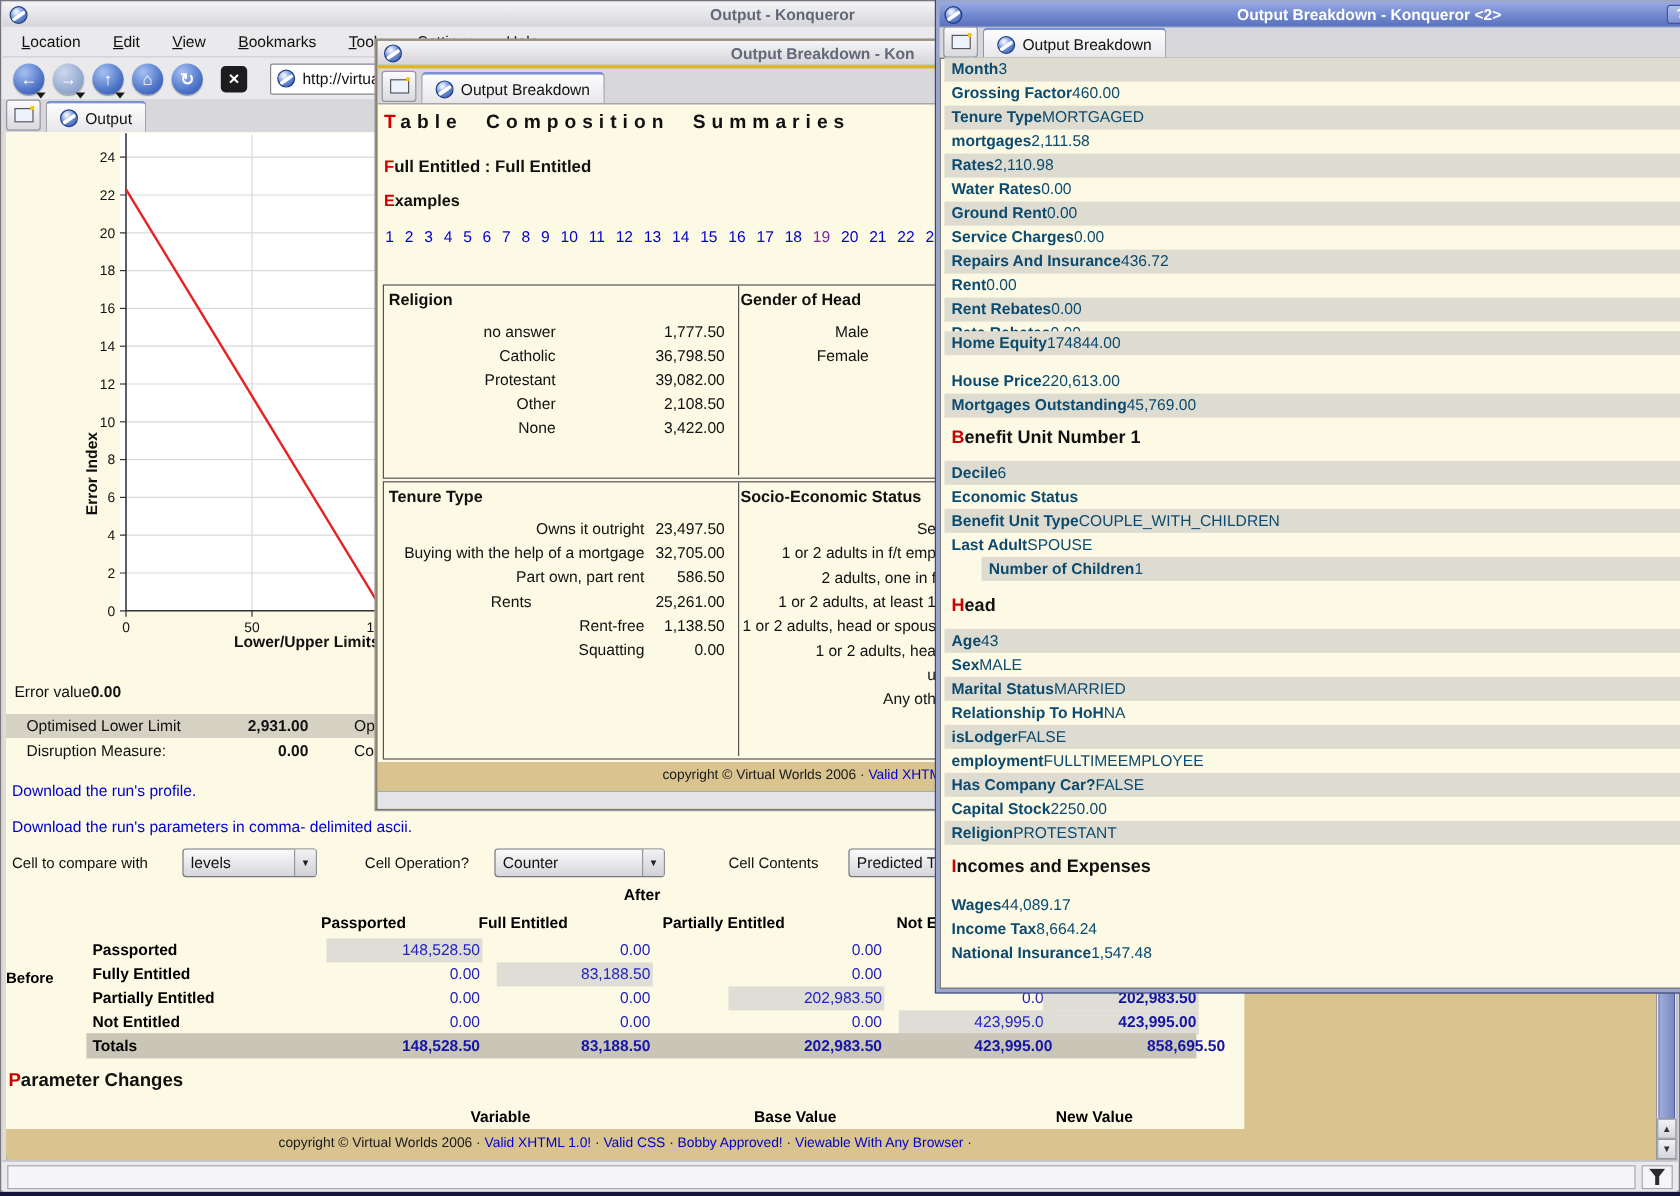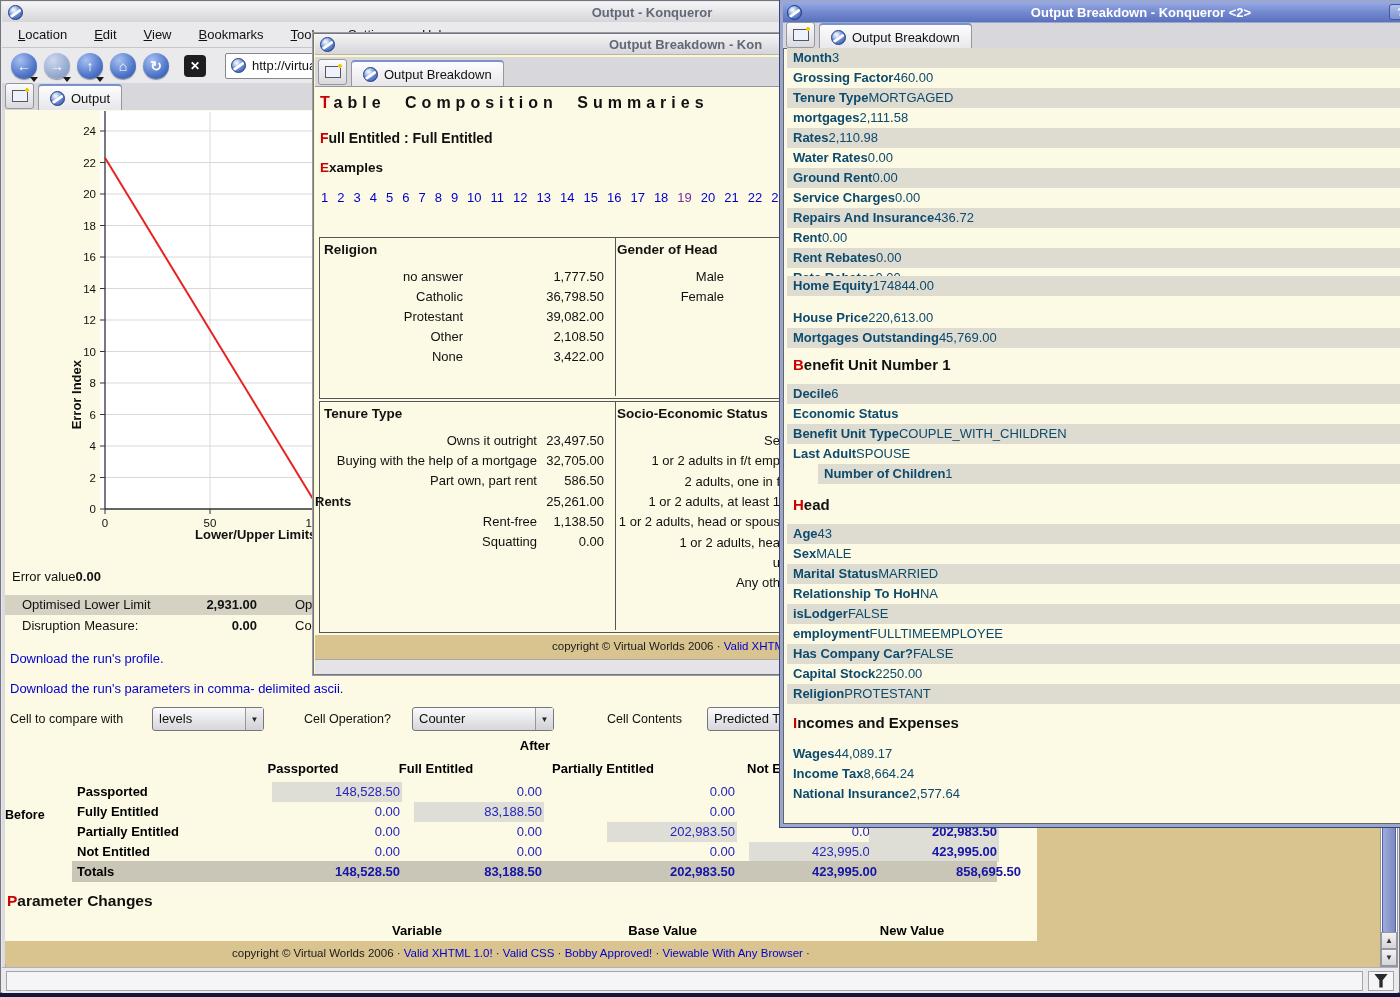--- a/index.html
+++ b/index.html
@@ -80,21 +80,21 @@
         border:1px solid #545f9c;border-radius:2px;box-sizing:border-box;}
   .sb-thumb::after{content:'';position:absolute;left:50%;top:50%;width:8px;height:16px;margin:-8px 0 0 -4px;
         background:radial-gradient(circle,#e8ecff 1px,transparent 1.4px);background-size:4px 5px;}
   
   #statusbar{position:absolute;left:1px;right:1px;top:966px;height:26px;background:#eaeaed;
         border-top:1px solid #b0b0b8;display:flex;align-items:center;gap:5px;padding:0 4px;box-sizing:border-box;}
   #status-field{flex:1;height:18px;background:#f5f5f7;border:1px solid #a5a5ae;}
   .funnel{width:14px;height:14px;background:#2a2a2e;
         clip-path:polygon(0 0,100% 0,62% 48%,62% 100%,38% 100%,38% 48%);}
   
-  #mid{position:absolute;left:313px;top:33px;width:820px;height:642px;background:#fef9c3;
+  #mid{position:absolute;left:313px;top:33px;width:820px;height:642px;background:#eab308;
         border:1px solid #75757f;box-shadow:0 0 0 1px #9b9ba4;z-index:5;box-sizing:border-box;}
   #mid-tabbar{top:23px;left:1px;right:1px;height:29px;}
   #mid-content{position:absolute;left:1px;top:52px;width:818px;height:549px;background:#fcf9e4;
         border-top:1px solid #96969f;overflow:hidden;}
   #mid-footer{position:absolute;left:1px;top:601px;width:818px;height:24px;background:#d9c48f;
         font-size:11.5px;color:#1a1a1a;}
   #mid-status{position:absolute;left:1px;top:625px;width:818px;height:14px;background:#e4e4e8;border-top:1px solid #aaa;}
   .mbox{position:absolute;border:1px solid #555;}
   .mdiv{position:absolute;width:1px;background:#555;}
   .mtxt{position:absolute;font-size:13px;color:#111;white-space:nowrap;height:20px;line-height:20px;}
@@ -349,21 +349,21 @@
         <div class="mtxt" style="left: 0px; top: 260px; width: 148px; text-align: right;">None</div>
         <div class="mtxt" style="left: 159px; top: 260px; width: 130px; text-align: right;">3,422.00</div>
         <div class="mtxt" style="left: 300px; top: 180px; width: 109px; text-align: right;">Male</div>
         <div class="mtxt" style="left: 300px; top: 200px; width: 109px; text-align: right;">Female</div>
         <div class="mtxt" style="left: 0px; top: 344px; width: 222px; text-align: right;">Owns it outright</div>
         <div class="mtxt" style="left: 224px; top: 344px; width: 65px; text-align: right;">23,497.50</div>
         <div class="mtxt" style="left: 0px; top: 364px; width: 222px; text-align: right;">Buying with the help of a mortgage</div>
         <div class="mtxt" style="left: 224px; top: 364px; width: 65px; text-align: right;">32,705.00</div>
         <div class="mtxt" style="left: 0px; top: 384px; width: 222px; text-align: right;">Part own, part rent</div>
         <div class="mtxt" style="left: 224px; top: 384px; width: 65px; text-align: right;">586.50</div>
-        <div class="mtxt" style="left: 0px; top: 405px; width: 222px; text-align: left; font-weight: bold;">Rents</div>
+        <div class="mtxt" style="left: 0px; top: 405px; width: 222px; text-align: center;">Rents</div>
         <div class="mtxt" style="left: 224px; top: 405px; width: 65px; text-align: right;">25,261.00</div>
         <div class="mtxt" style="left: 0px; top: 425px; width: 222px; text-align: right;">Rent-free</div>
         <div class="mtxt" style="left: 224px; top: 425px; width: 65px; text-align: right;">1,138.50</div>
         <div class="mtxt" style="left: 0px; top: 445px; width: 222px; text-align: right;">Squatting</div>
         <div class="mtxt" style="left: 224px; top: 445px; width: 65px; text-align: right;">0.00</div>
         <div class="mtxt" style="right: 353px; top: 344px;">Se</div>
         <div class="mtxt" style="right: 353px; top: 364px;">1 or 2 adults in f/t emp</div>
         <div class="mtxt" style="right: 353px; top: 385px;">2 adults, one in f</div>
         <div class="mtxt" style="right: 353px; top: 405px;">1 or 2 adults, at least 1</div>
         <div class="mtxt" style="right: 353px; top: 425px;">1 or 2 adults, head or spous</div>
@@ -525,21 +525,21 @@
       <div class="fw-row" style="top: 744px;">
         <span class="lab">Wages</span>
         <span>44,089.17</span>
       </div>
       <div class="fw-row" style="top: 764px;">
         <span class="lab">Income Tax</span>
         <span>8,664.24</span>
       </div>
       <div class="fw-row" style="top: 784px;">
         <span class="lab">National Insurance</span>
-        <span>2,577.64</span>
+        <span>1,547.48</span>
       </div>
       <div class="fw-row" style="top: 841px;">
         <span class="lab">Travel Expenses</span>
         <span>1,686.77</span>
       </div>
     </div>
   <div class="sb" style="right:3px;top:48px;width:18px;bottom:3px;">
     <span class="sb-btn" style="top:0;">▲</span>
     <div class="sb-thumb" style="top:94px;height:352px;"></div>
     <span class="sb-btn" style="bottom:17px;">▲</span>

